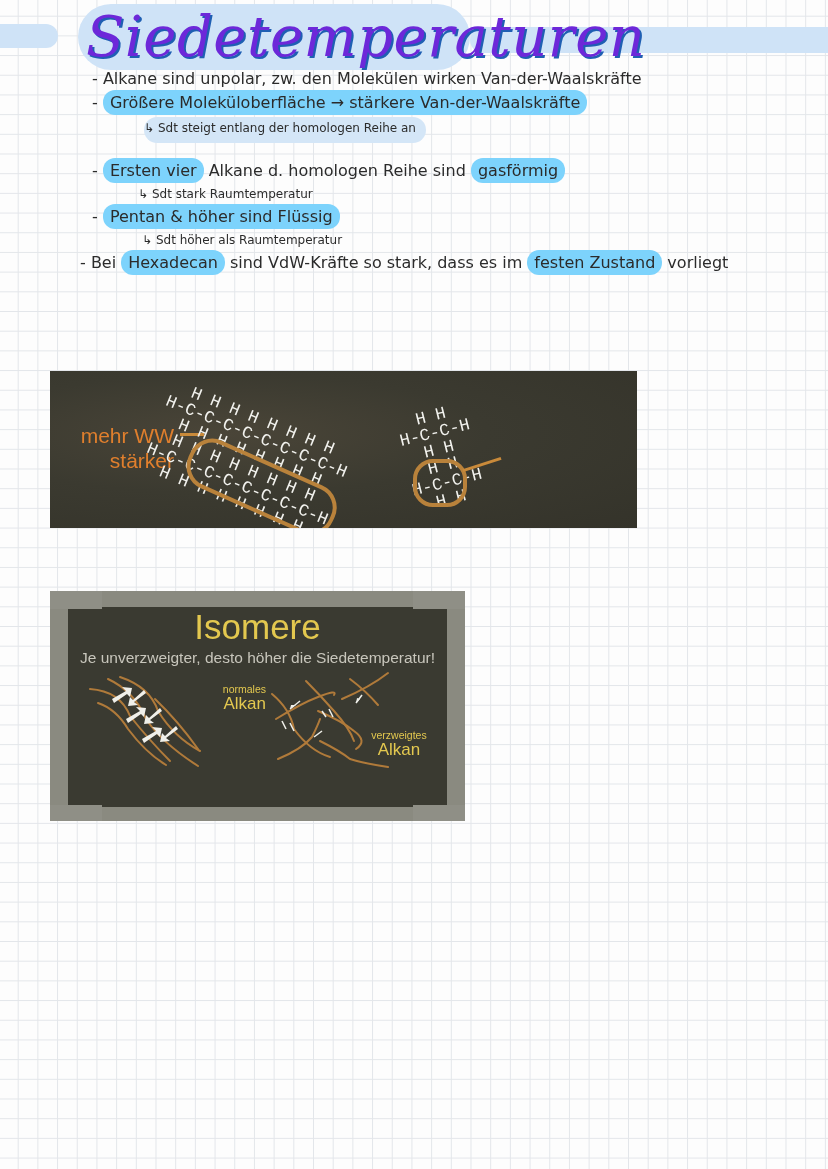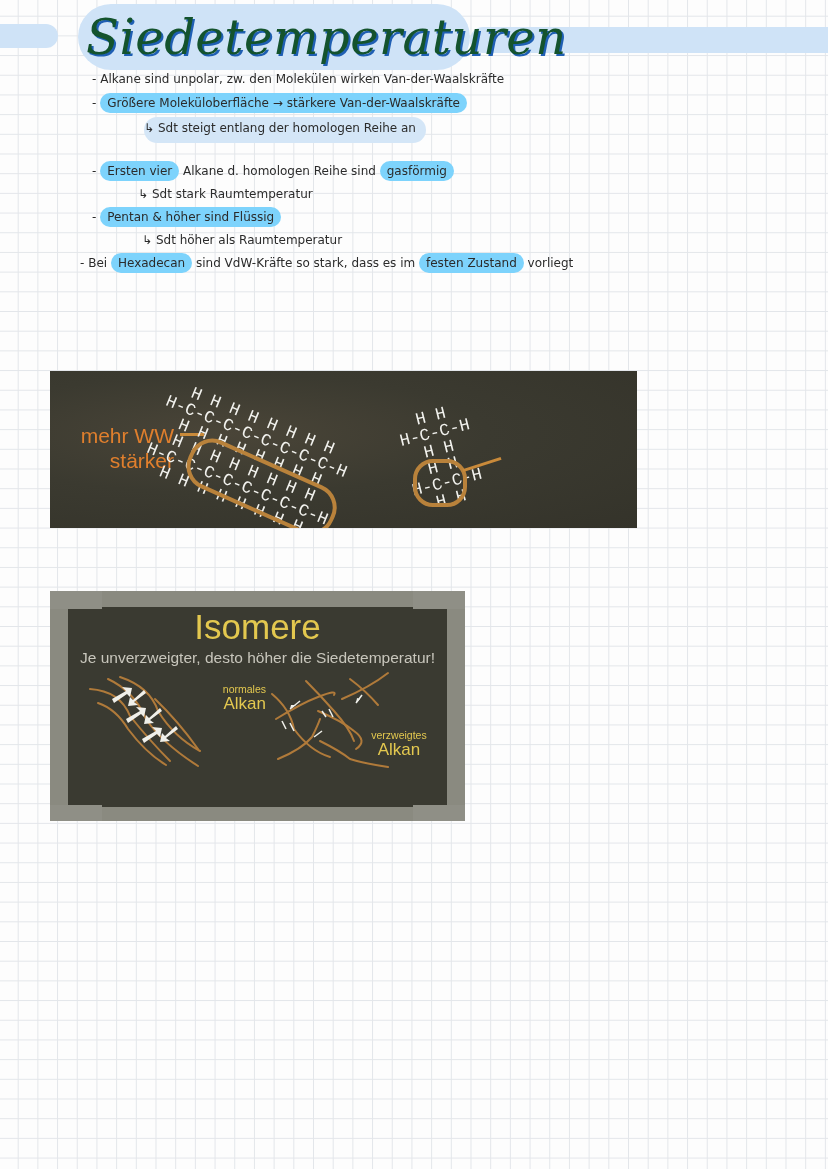--- a/index.html
+++ b/index.html
@@ -12,23 +12,23 @@
     background-size:19.7px 19.7px;
     background-position:-2px -4px;
     font-family:"DejaVu Sans", sans-serif;
     color:#2b2b2b;
   }
   .abs{position:absolute;}
   .hl{background:#d4e6f7;border-radius:14px;}
   .title-band-left{left:0;top:24px;width:58px;height:24px;background:#cfe3f7;border-radius:0 12px 12px 0;}
   .title-band-right{left:470px;top:27px;width:358px;height:26px;background:#cfe3f7;border-radius:13px 0 0 13px;}
   .title-cloud{left:78px;top:4px;width:392px;height:66px;background:#cfe3f7;border-radius:34px;}
-  .title{left:86px;top:2px;font-family:"DejaVu Serif", serif;font-style:italic;font-size:48px;letter-spacing:0.5px;
-    color:#14532d;text-shadow:2px 2px 0 #1f5fb3;line-height:70px;font-weight:normal;}
-  .note{font-family:"DejaVu Sans", sans-serif;font-size:12px;color:#2b2b2b;white-space:nowrap;line-height:18px;}
+  .title{left:86px;top:2px;font-family:"DejaVu Serif", serif;font-style:italic;font-size:56px;letter-spacing:0.5px;
+    color:#6d28d9;text-shadow:2px 2px 0 #1f5fb3;line-height:70px;font-weight:normal;}
+  .note{font-family:"DejaVu Sans", sans-serif;font-size:16px;color:#2b2b2b;white-space:nowrap;line-height:18px;}
   .note .mark{background:#7dd3fc;border-radius:12px;padding:3px 7px;}
   .arrow-sub{font-size:12px;}
   .img{position:absolute;overflow:hidden;}
   .chalk{background:
       radial-gradient(ellipse at 30% 40%, #4a4538 0%, #3b3a30 45%, #34332a 100%);}
   .orange{color:#e07f2d;font-family:"Liberation Sans", sans-serif;}
   .yellow{color:#e3c84f;font-family:"Liberation Sans", sans-serif;}
   .chem{color:#f2f2ee;font-family:"Liberation Mono", monospace;font-size:17px;line-height:17px;white-space:pre;}
 </style>
 </head>

